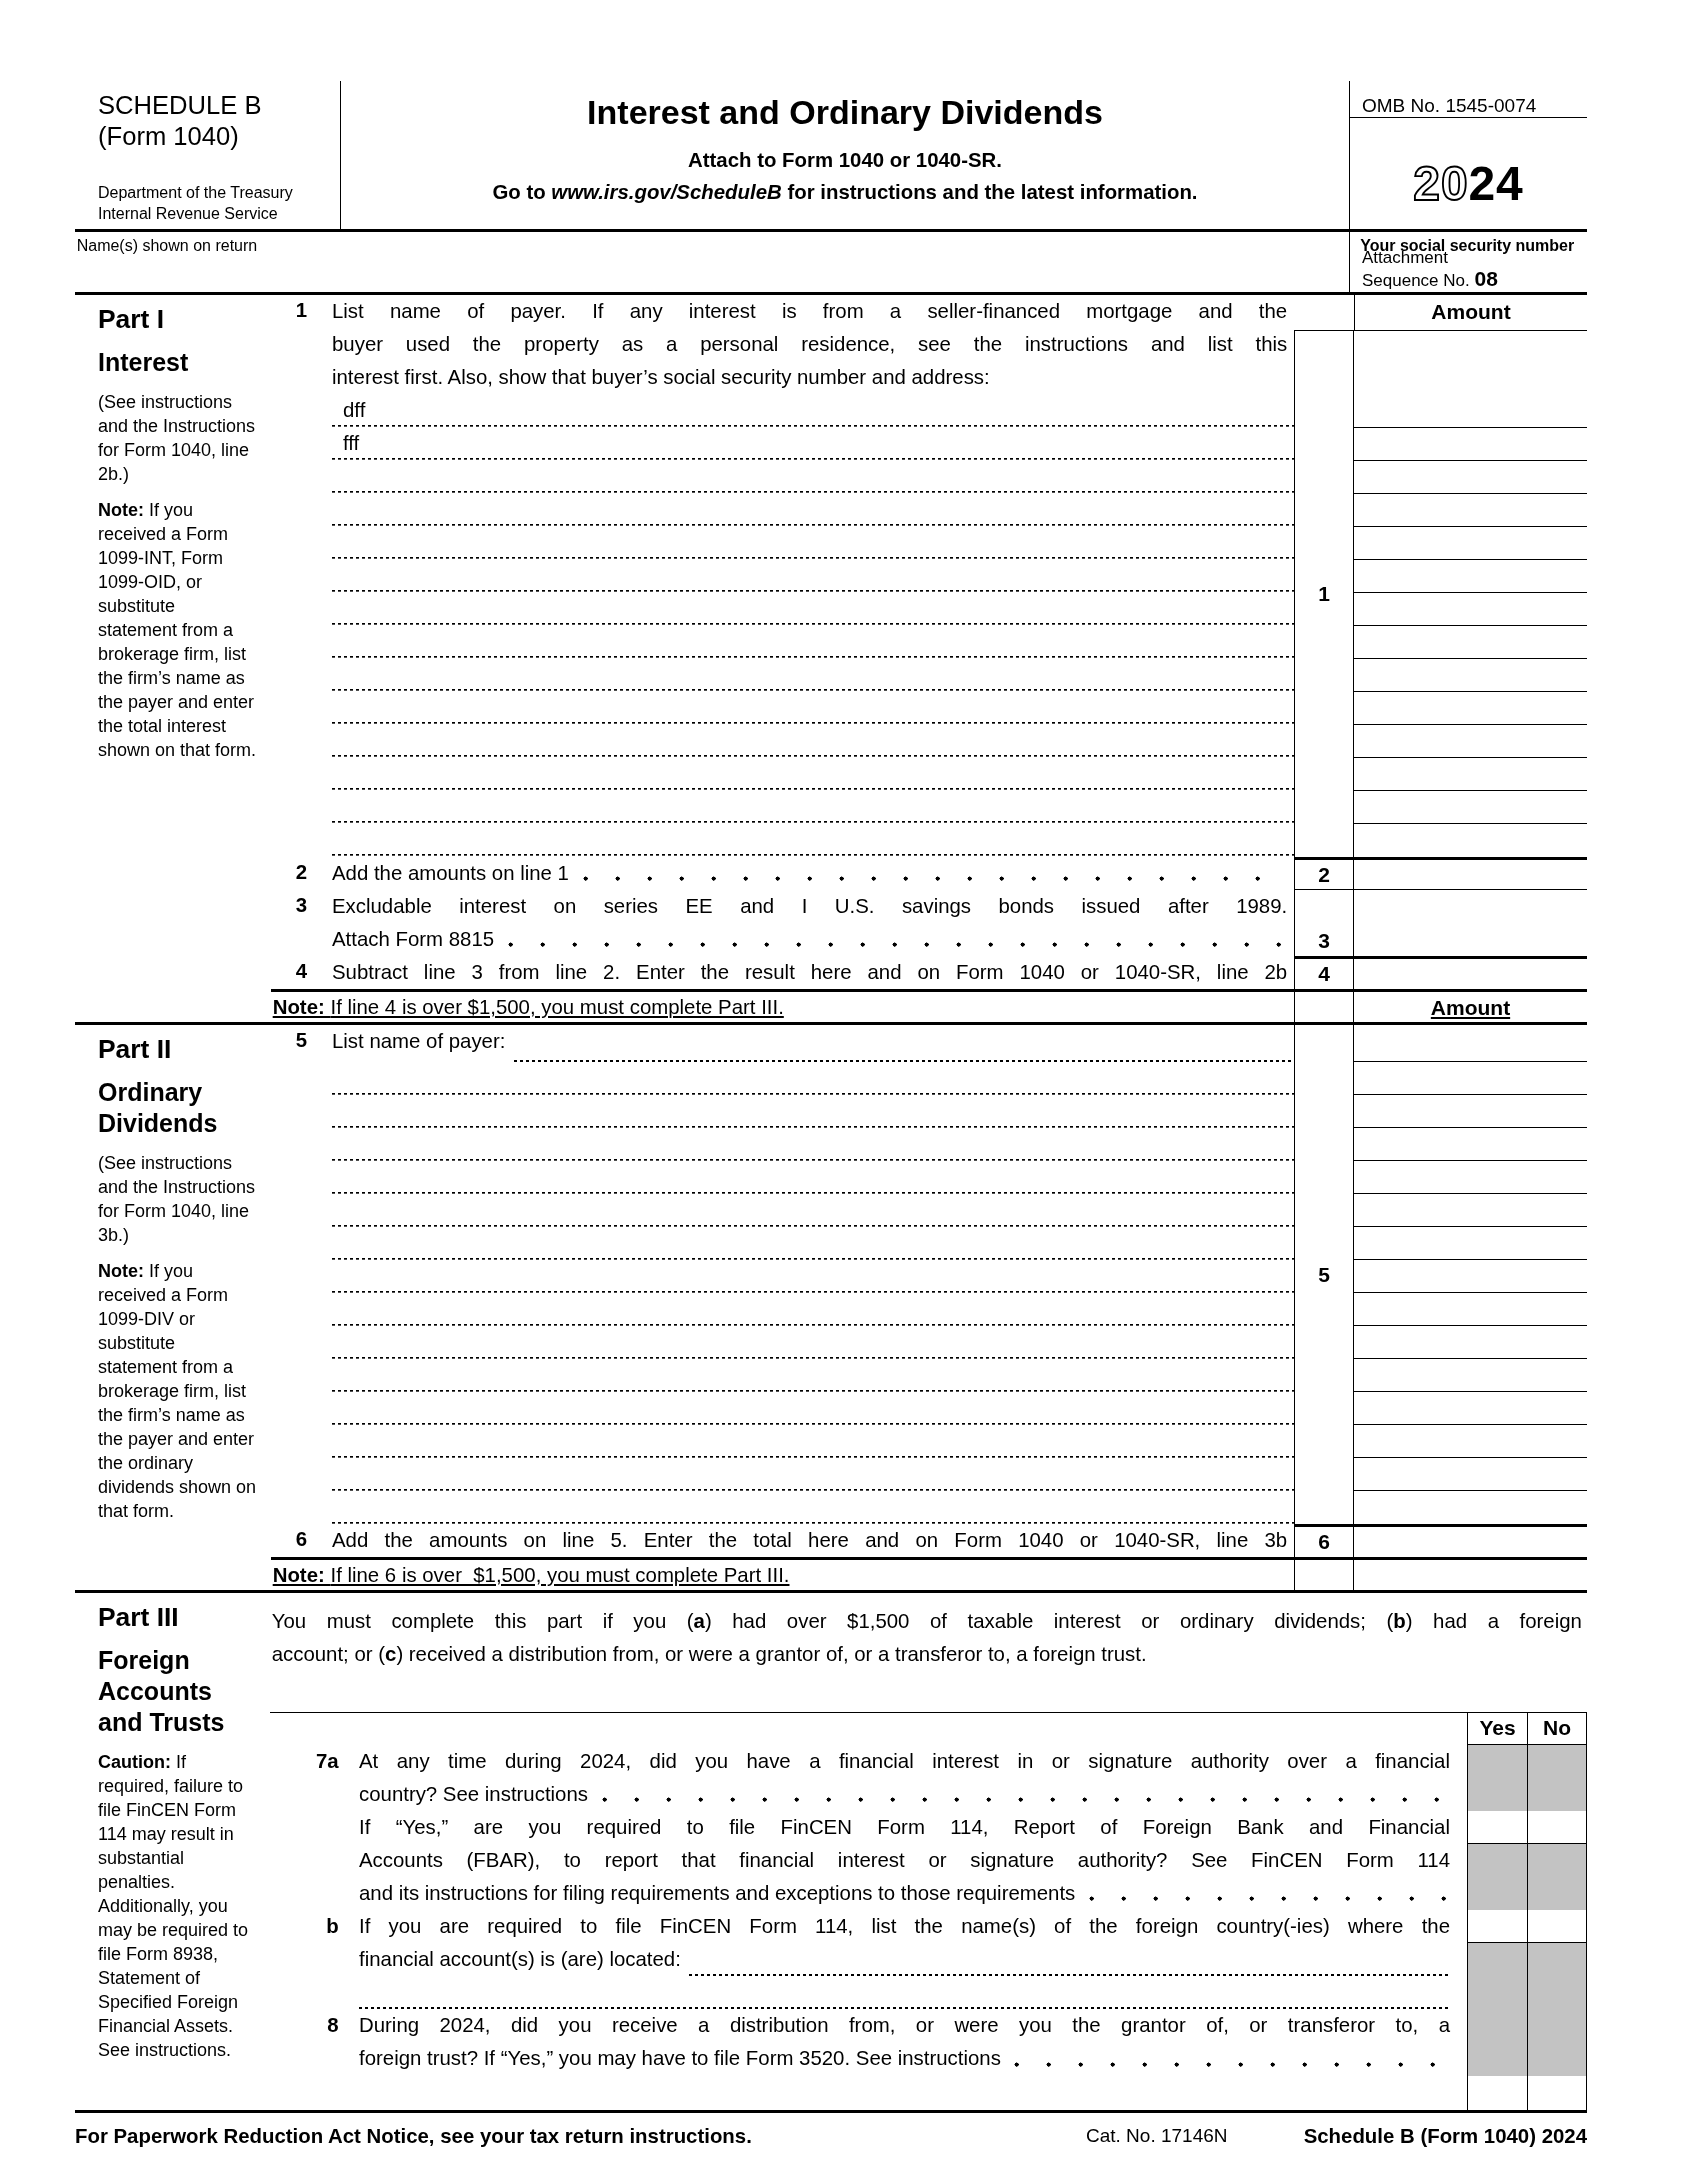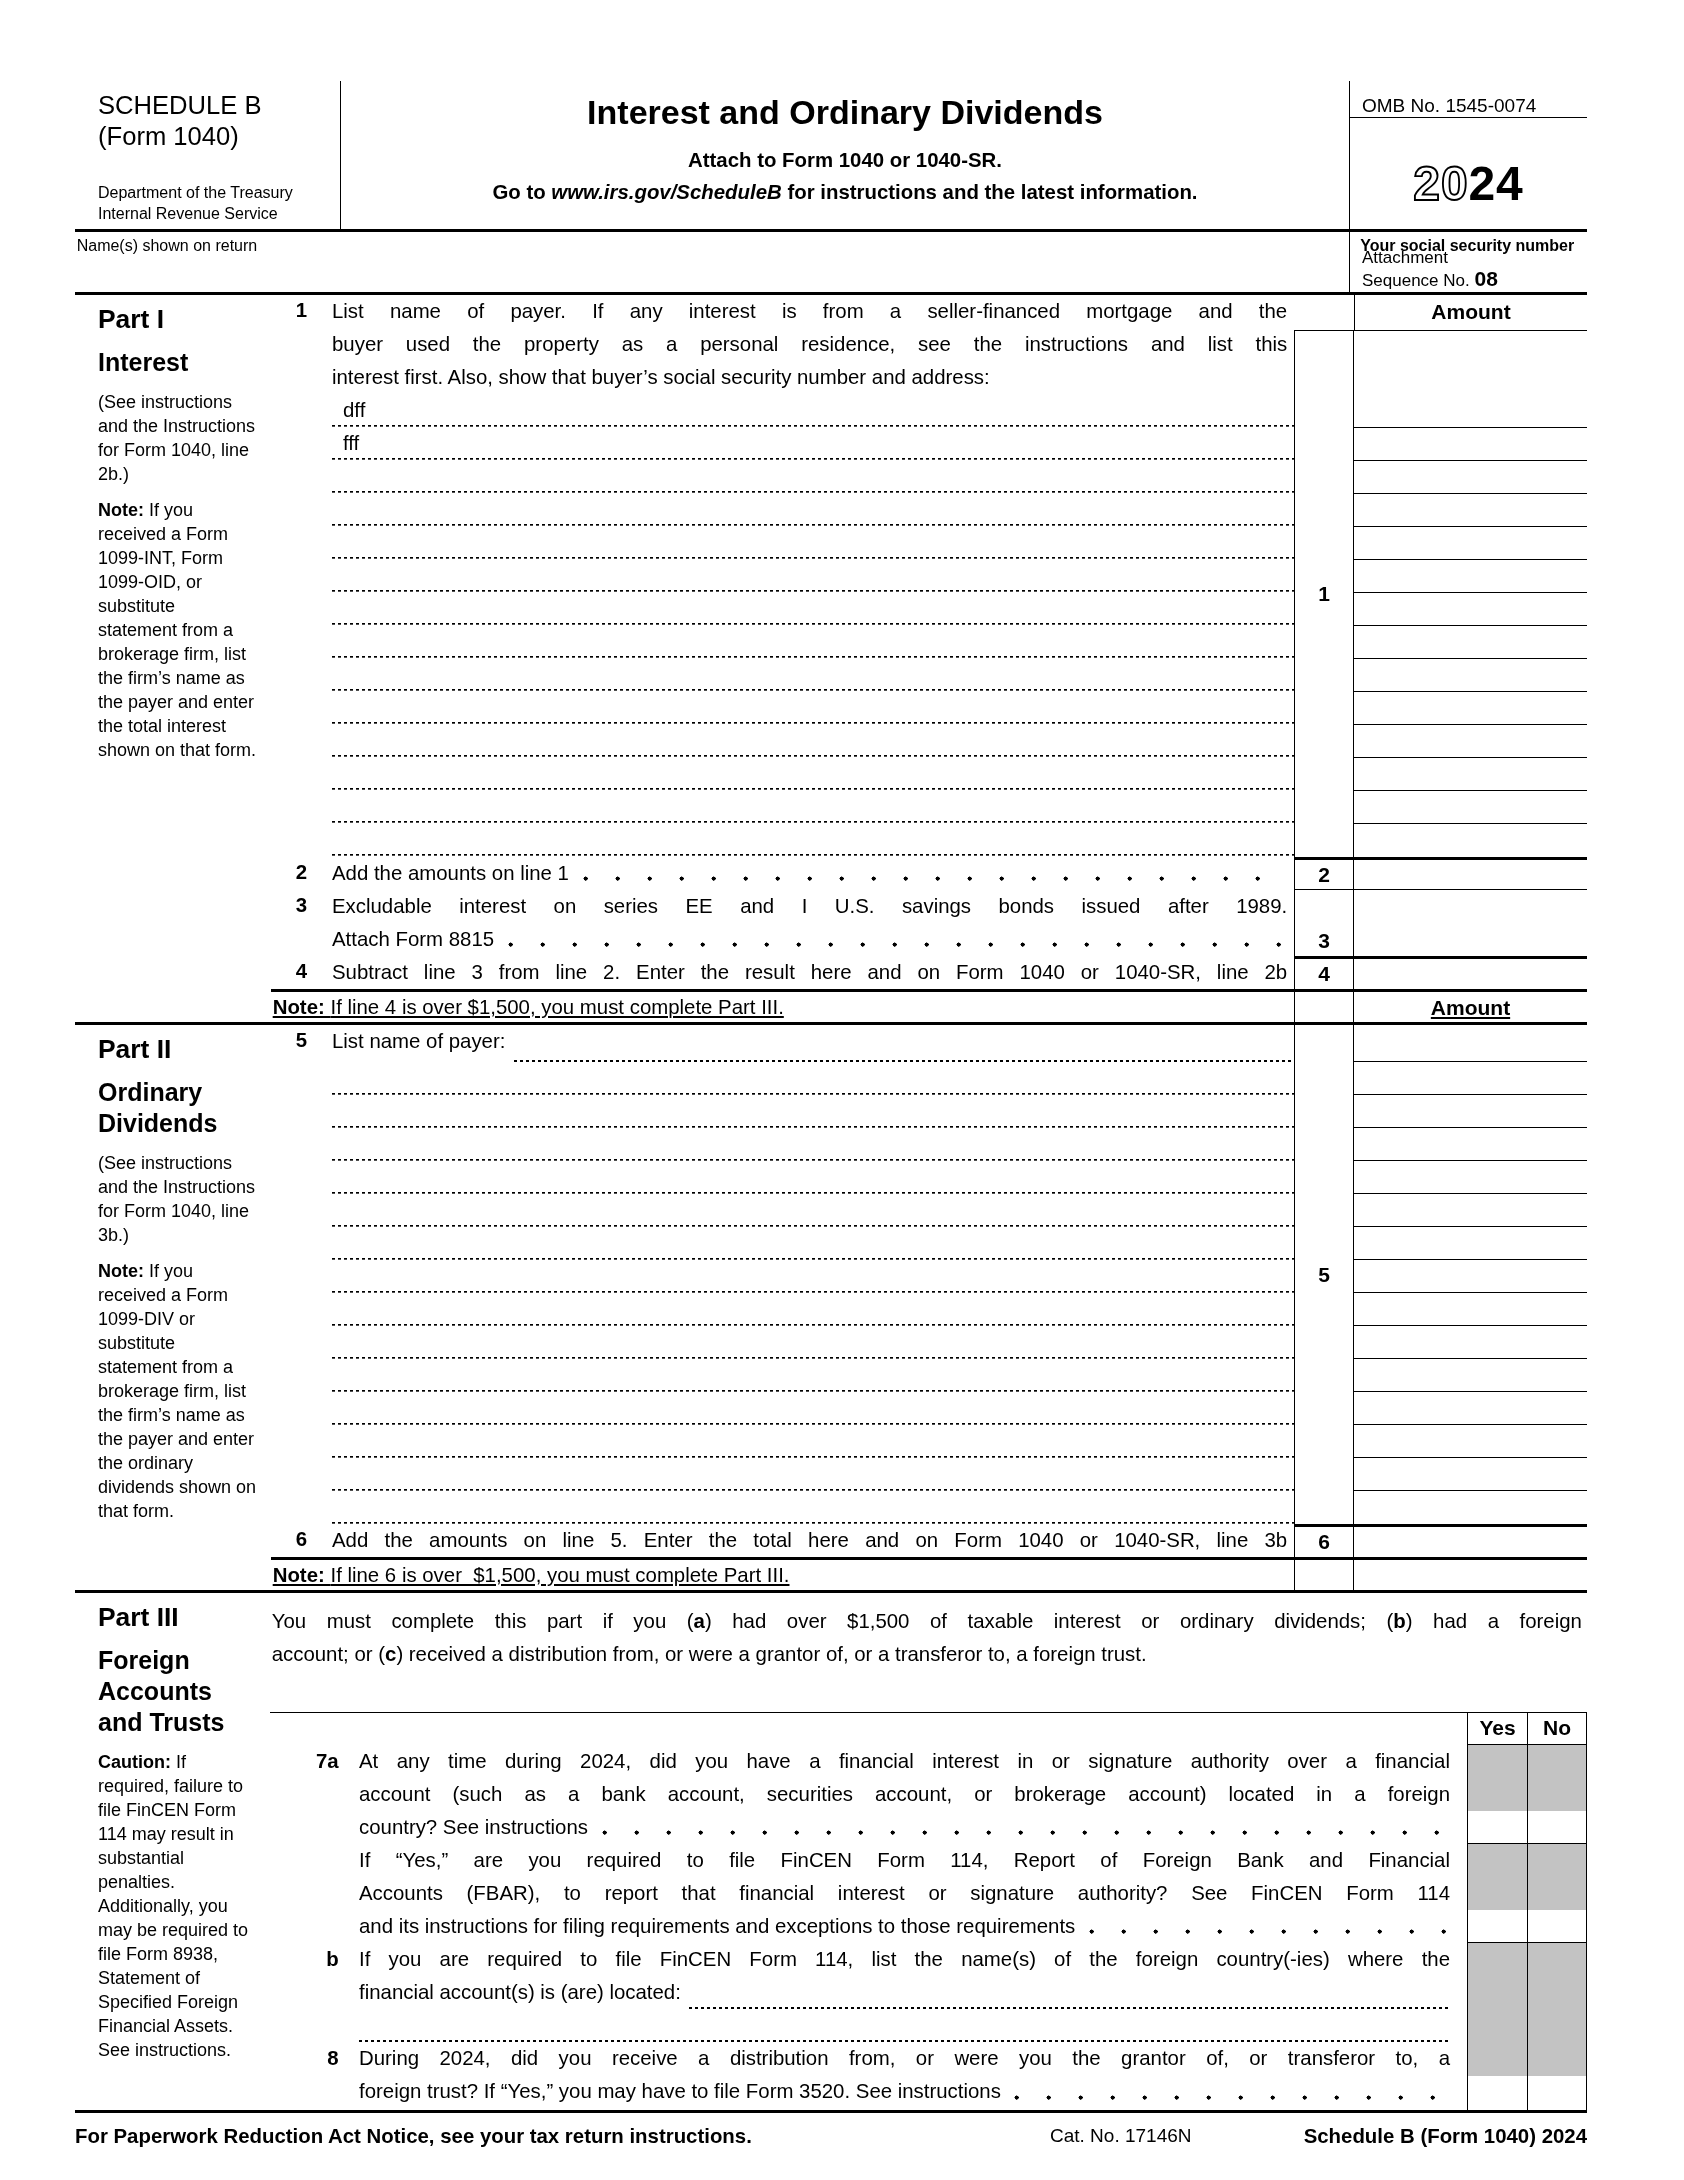--- a/index.html
+++ b/index.html
@@ -114,21 +114,21 @@
   .ncol { width:60px; border-left:1.7px solid #000; border-right:1.7px solid #000; }
   .sc { width:100%; }
   .sc.g { background:var(--shade,#c3c3c3); }
   .sc.r1 { height:66px; } .sc.r2 { height:33px; border-bottom:1.7px solid #000; }
   .sc.r3 { height:66px; } .sc.r4 { height:33px; border-bottom:1.7px solid #000; }
   .sc.r5 { height:133px; } .sc.r6 { height:34px; }
 
   
   .footer { position:relative; display:flex; margin-top:12px; }
   .f-left { font-size:20.4px; font-weight:bold; }
-  .f-cat { position:absolute; left:975px; font-size:19px; }
+  .f-cat { position:absolute; left:1011px; font-size:19px; }
   .f-right { margin-left:auto; font-size:20.4px; font-weight:bold; }
 </style>
 </head>
 <body>
 
 <div class="page">
 
   <div class="hdr">
     <div class="hdr-left">
       <div class="sched">SCHEDULE B</div>
@@ -355,24 +355,20 @@
 
       <div class="p3body">
         <div class="qcol">
 
           <div class="qline">
             <div class="qgut">7a</div>
             <div class="qtext just">At any time during 2024, did you have a financial interest in or signature authority over a financial</div>
           </div>
           <div class="qline">
             <div class="qgut"></div>
-            <div class="qtext just">account (such as a bank account, securities account, or brokerage account) located in a foreign</div>
-          </div>
-          <div class="qline">
-            <div class="qgut"></div>
             <div class="qflex">
                 <span>country? See instructions</span>
                 <div class="leaders"></div>
               </div>
           </div>
 
           <div class="qline">
             <div class="qgut"></div>
             <div class="qtext just">If “Yes,” are you required to file FinCEN Form 114, Report of Foreign Bank and Financial</div>
           </div>

